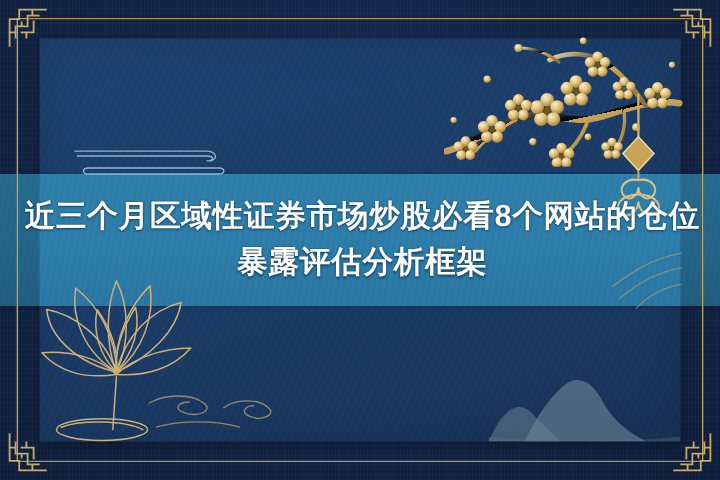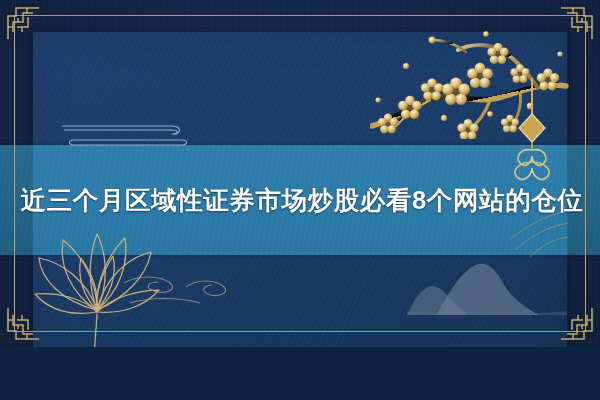--- a/index.html
+++ b/index.html
@@ -11,21 +11,21 @@
     width: 600px;
     height: 400px;
     overflow: hidden;
     font-family: "Liberation Sans", "DejaVu Sans", sans-serif;
   }
 
   
   #banner {
     position: relative;
     width: 600px;
-    height: 347px;
+    height: 400px;
     overflow: hidden;
     background: #13294b;
   }
 
   
   #outer-texture {
     position: absolute;
     inset: 0;
     background:
       repeating-linear-gradient(90deg, rgba(255,255,255,.018) 0 1px, rgba(0,0,0,.018) 1px 3px),
@@ -428,15 +428,16 @@
         <path d="M2 21 L7 21"></path>
           <path d="M12 16 L12 12"></path>
         <path d="M21 2 L21 7"></path>
           <path d="M16 21 L16 26"></path>
       </g>
     </svg>
   </div>
 
   <div id="title-block">
     <div class="title-line" id="title-line-1">近三个月区域性证券市场炒股必看8个网站的仓位</div>
+    <div class="title-line" id="title-line-2">暴露评估分析框架</div>
   </div>
 
 </div>
 
 </body></html>

